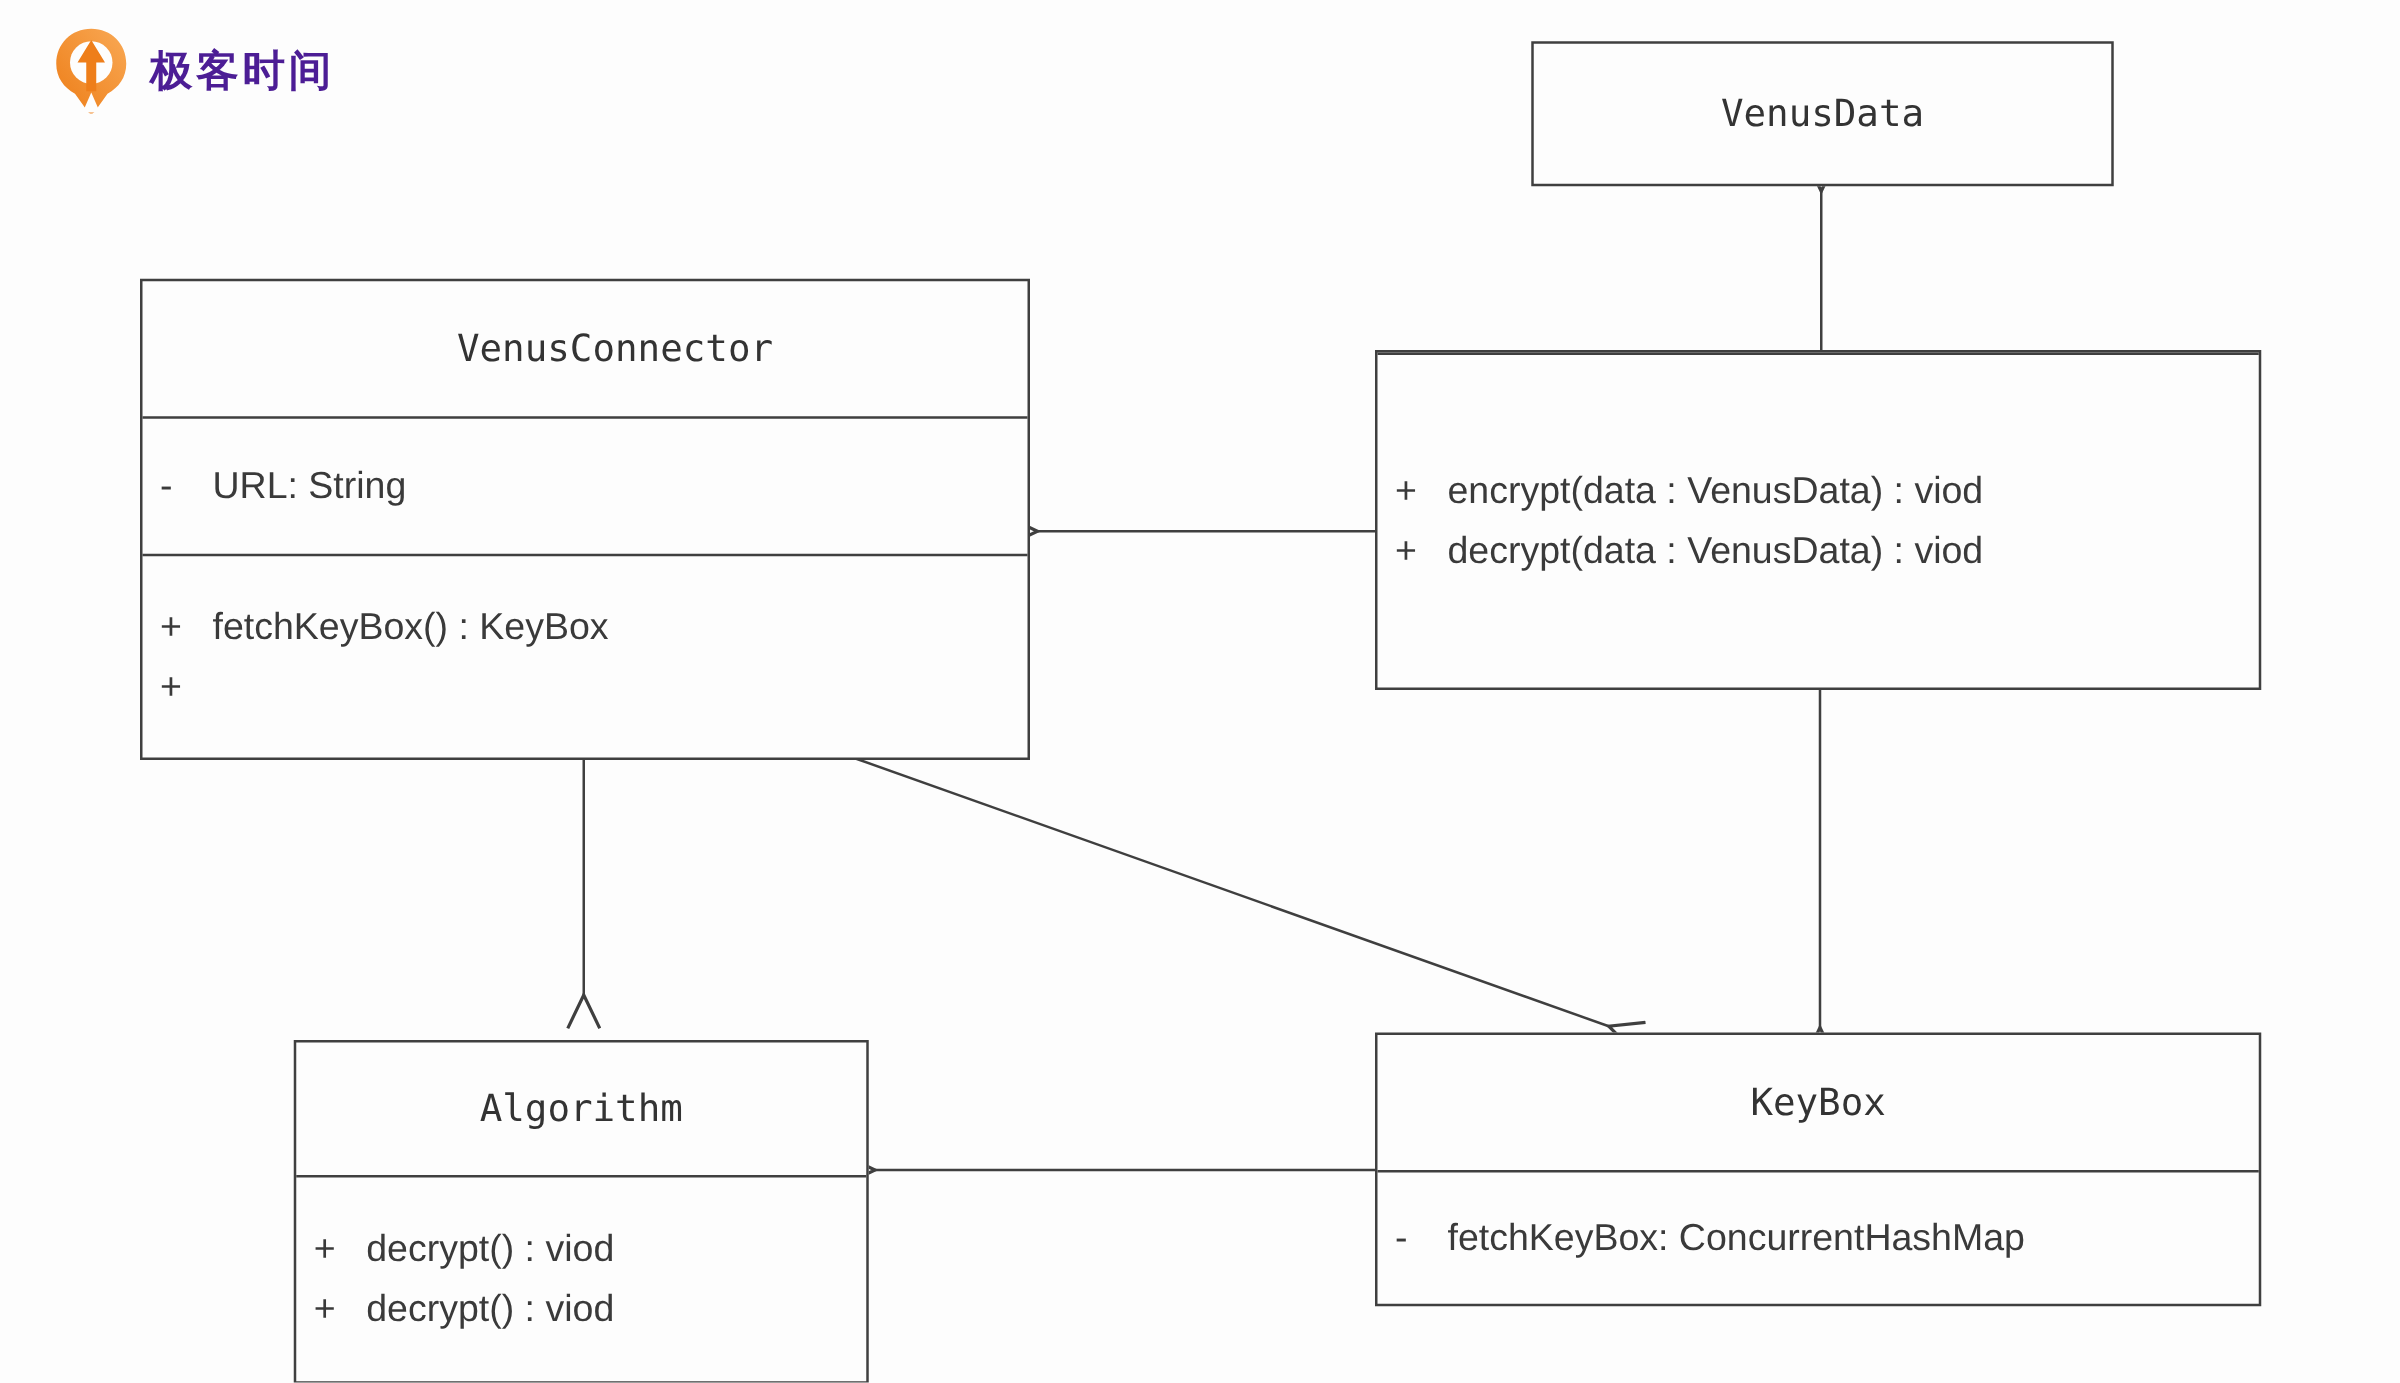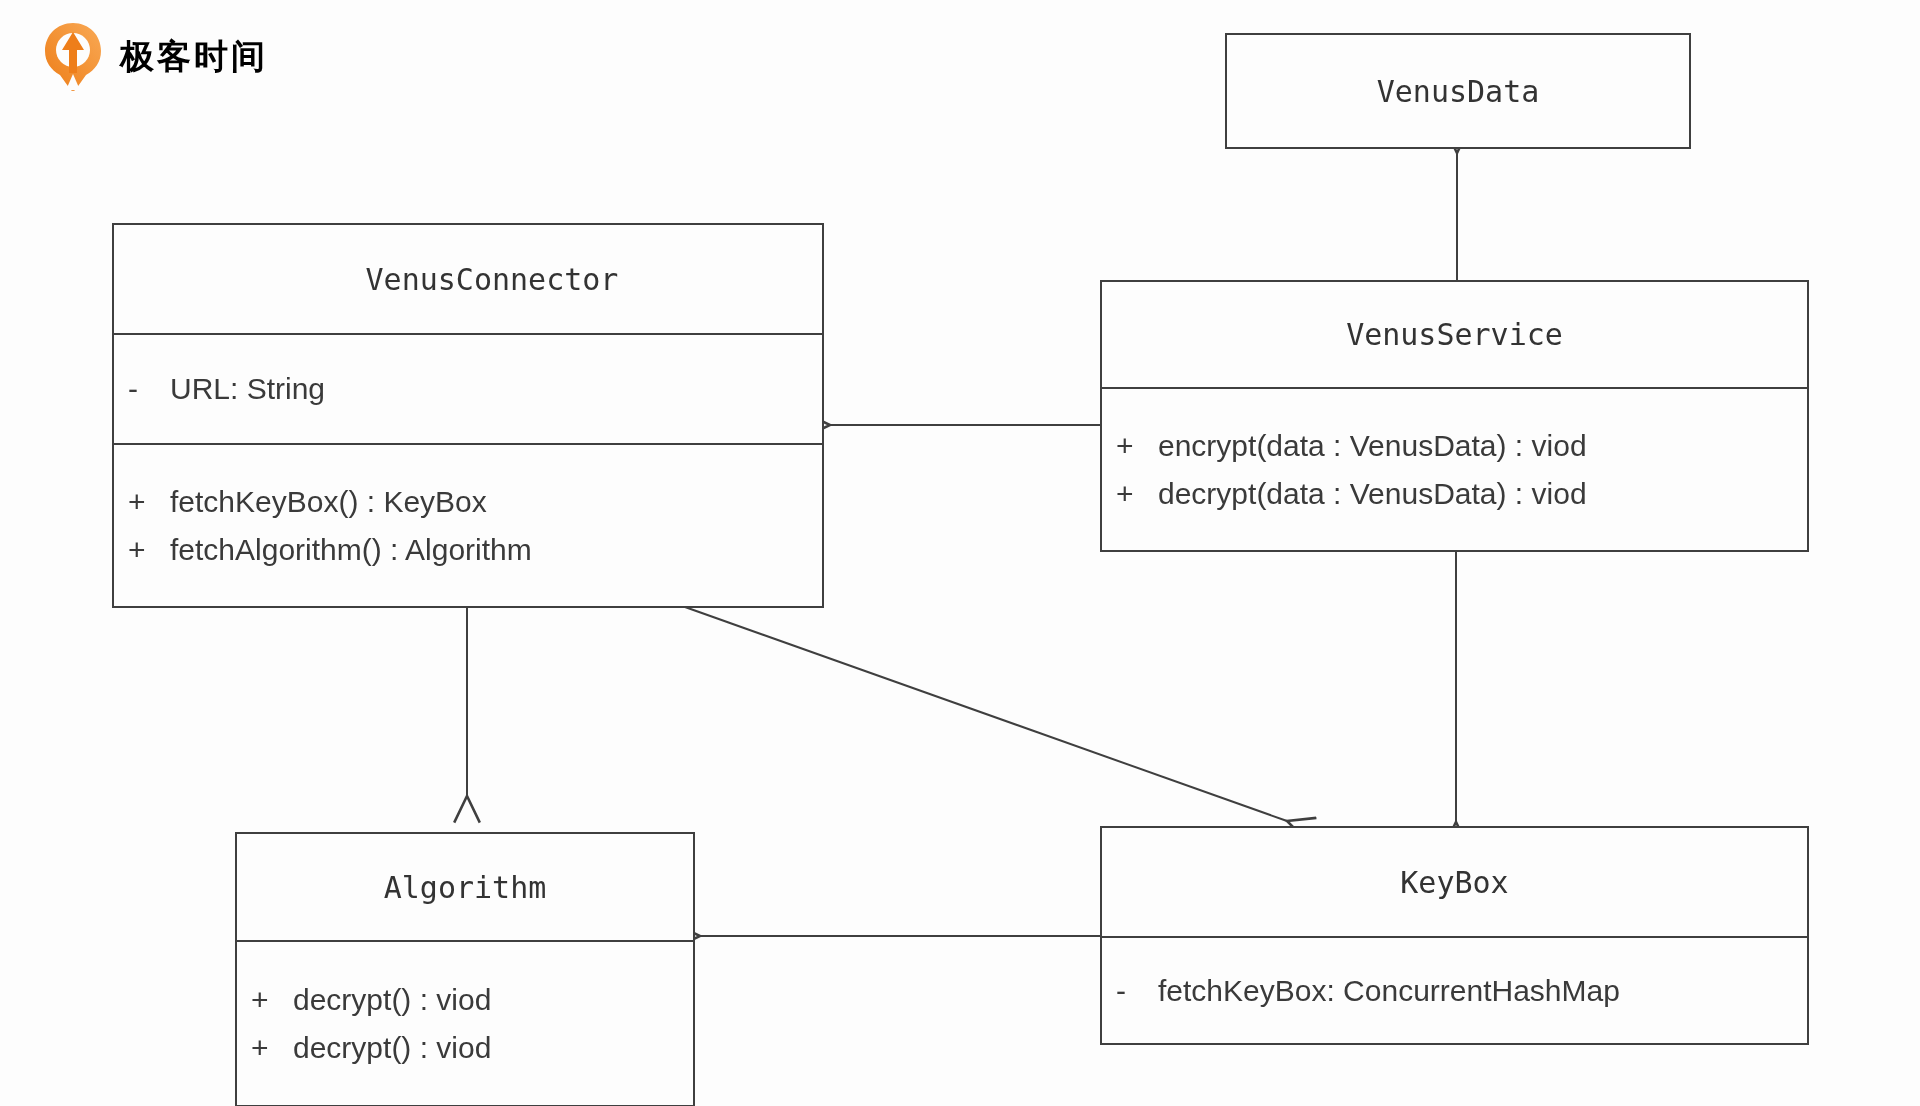--- a/index.html
+++ b/index.html
@@ -13,21 +13,21 @@
   }
 
   
   .logo { position:absolute; left:40px; top:20px; display:flex; align-items:center; }
   .logo-icon { width:66px; height:74px; display:block; }
   .logo-text {
     margin-left:14px;
     font-size:34px;
     font-weight:700;
     letter-spacing:3px;
-    color:#000000;
+    color:#4c1d95;
   }
 
   
   .cls {
     position:absolute;
     border:2px solid #3f3f3f;
     background:#fdfdfd;
     display:flex;
     flex-direction:column;
   }
@@ -102,27 +102,25 @@
       <span>URL: String</span>
     </div>
   </div>
   <div class="sec grow">
     <div class="member">
       <span class="sign">+</span>
       <span>fetchKeyBox() : KeyBox</span>
     </div>
     <div class="member">
       <span class="sign">+</span>
-      <span>fetchAlgorithm() : Algorithm</span>
     </div>
   </div>
 </div>
 
 <div class="cls" style="left:1100px; top:280px; width:709px; height:272px;">
-  <div class="cls-title" style="height:105px;">VenusService</div>
   <div class="sec grow">
     <div class="member">
       <span class="sign">+</span>
       <span>encrypt(data : VenusData) : viod</span>
     </div>
     <div class="member">
       <span class="sign">+</span>
       <span>decrypt(data : VenusData) : viod</span>
     </div>
   </div>

